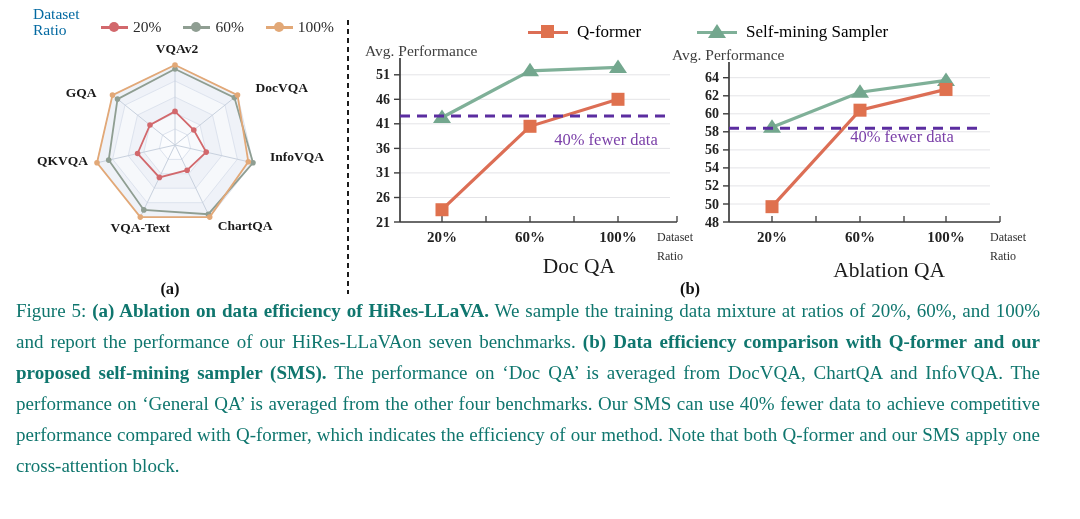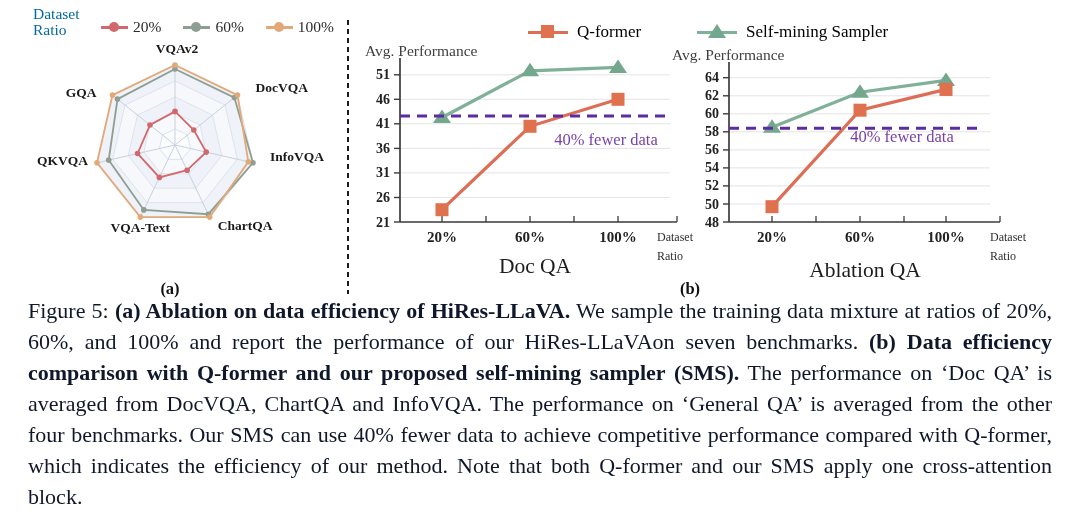--- a/index.html
+++ b/index.html
@@ -31,28 +31,28 @@
   .lsq{position:absolute;left:13px;top:1px;width:13px;height:13px;background:#df714e;}
   .lline.green{background:#7fb098;}
   .ltri{position:absolute;left:11px;top:0;width:0;height:0;
     border-left:9px solid transparent;border-right:9px solid transparent;
     border-bottom:14px solid #73a78e;}
 
   .ylab{font-size:15.5px;color:#404040;}
   #ylab1{left:365px;top:42px;} #ylab2{left:672px;top:46px;}
   .xlab{font-size:12px;color:#2e2e2e;line-height:19px;}
   #xlab1{left:657px;top:228px;} #xlab2{left:990px;top:228px;}
-  .ctitle{font-size:21.5px;color:#1c1c1c;text-align:center;}
+  .ctitle{font-size:21.5px;color:#1c1c1c;text-align:right;}
   #title1{left:455px;top:254px;width:160px;} #title2{left:785px;top:258px;width:160px;}
   .plabel{font-weight:bold;font-size:16.5px;text-align:center;}
   #pa{left:140px;top:279px;width:60px;} #pb{left:660px;top:279px;width:60px;}
 
   
-  #caption{left:28px;top:295px;width:1024px;font-size:22px;line-height:31px;
-    text-align:justify;color:#0f172a;}
+  #caption{left:16px;top:295px;width:1024px;font-size:19px;line-height:31px;
+    text-align:justify;color:#0f766e;}
   #caption b{font-weight:700;}
   svg text{font-family:"Liberation Serif",serif;}
 </style>
 </head>
 <body>
 
 <div id="page">
 
   <div class="abs" id="legend-a-title">Dataset Ratio</div>
 

